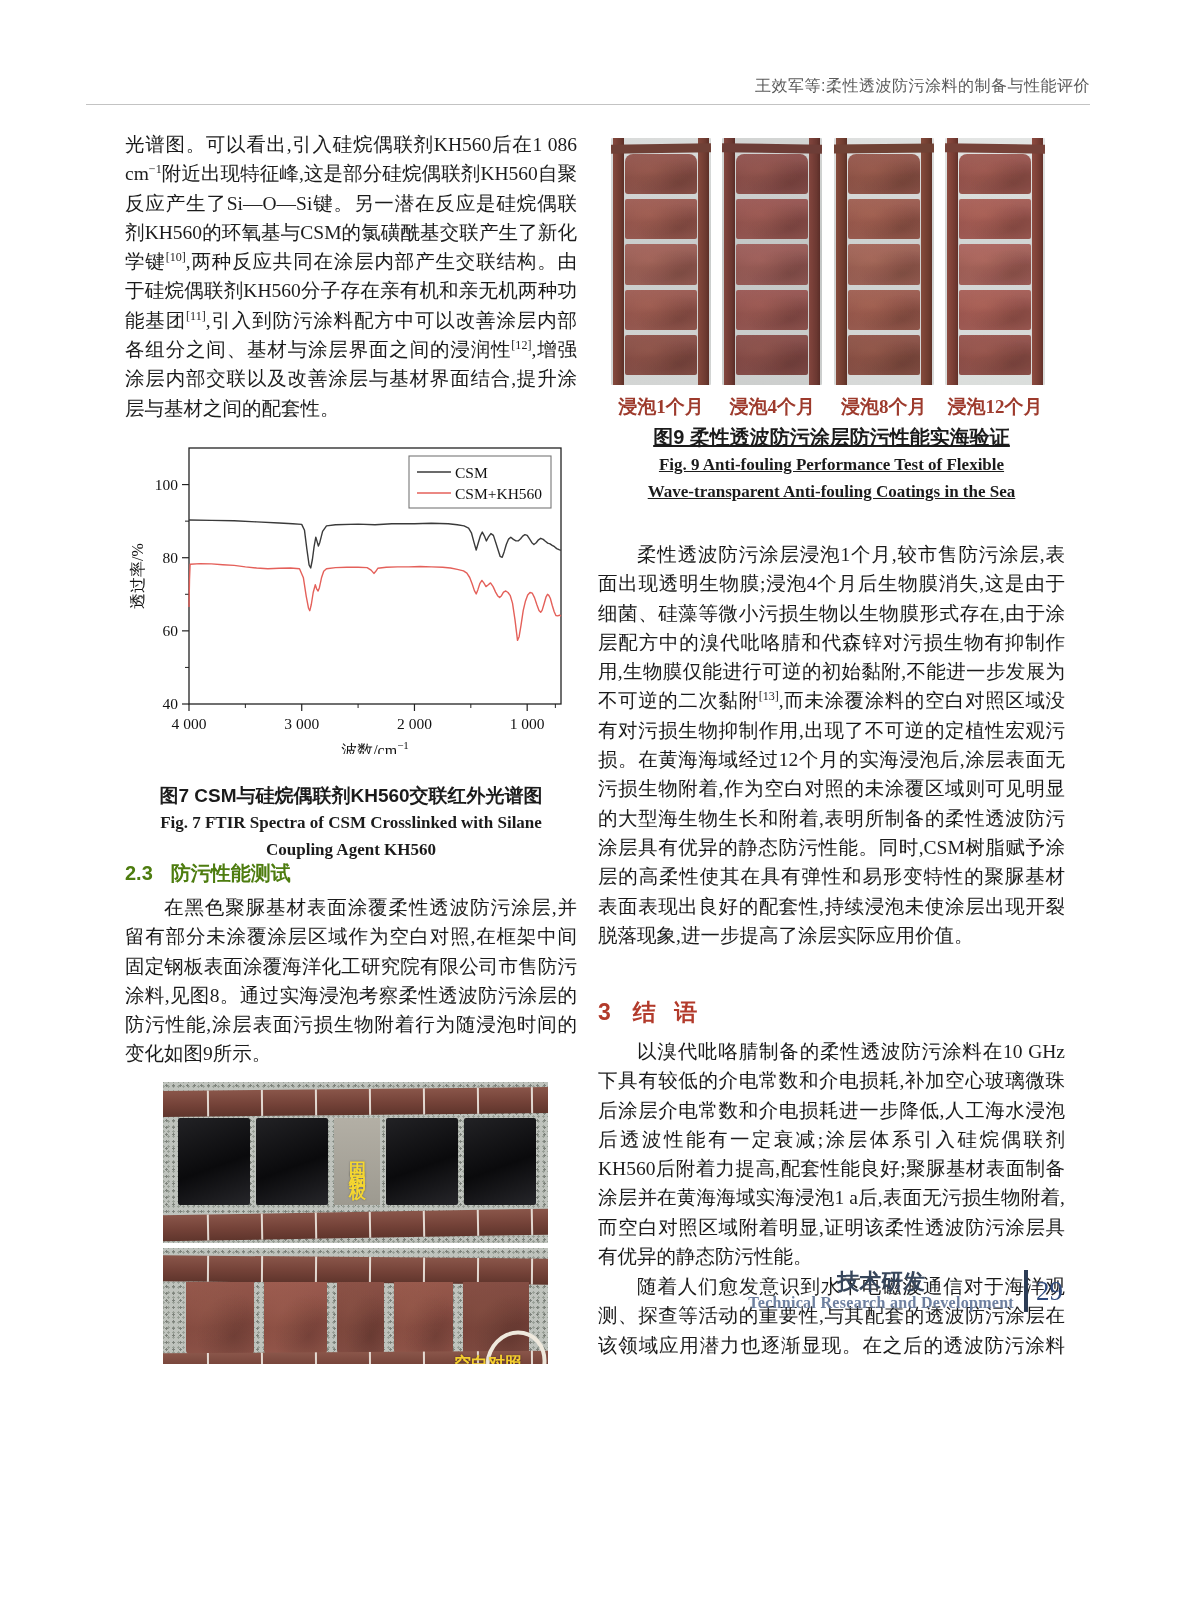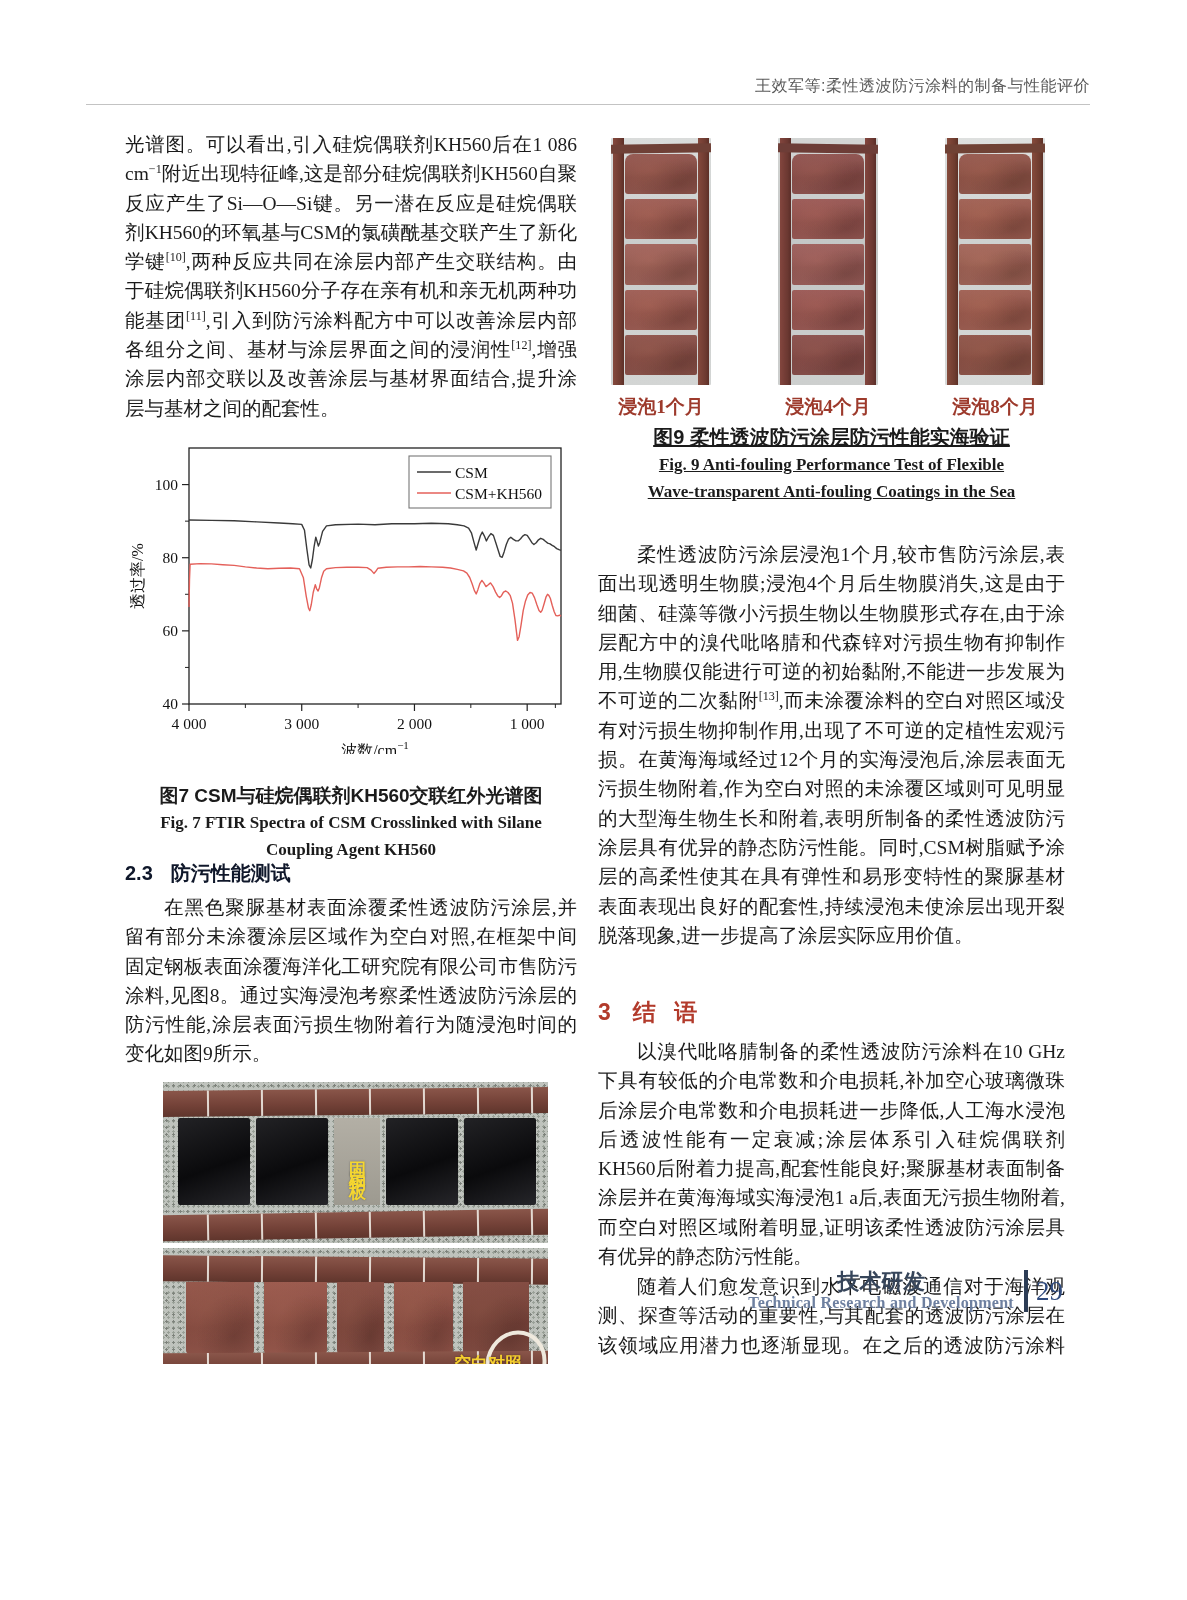--- a/index.html
+++ b/index.html
@@ -15,21 +15,21 @@
   .col-right{left:598px;width:467px;}
   .para{font-size:19.5px;line-height:29.3px;text-align:justify;text-justify:inter-character;}
   .para.indent{text-indent:2em;}
   sup{font-size:.62em;line-height:0;}
   
   #chart-wrap{top:432px;height:322px;}
   
   .cap-cn{font-weight:700;font-size:19px;text-align:center;}
   .cap-en{font-weight:700;font-size:17px;text-align:center;line-height:27px;}
   
-  .h-sub{color:#0f172a;font-weight:700;font-size:20px;}
+  .h-sub{color:#4d7c0f;font-weight:700;font-size:20px;}
   .h-sub .h-num{margin-right:18px;}
   .h-main{color:#b23a2b;font-weight:700;font-size:23px;letter-spacing:6px;}
   .h-main .h-num{margin-right:22px;letter-spacing:0;}
   
   .speckle{background-color:#bfc3bd;
     background-image:radial-gradient(#7e837c 1.2px,transparent 1.3px),radial-gradient(#99a097 1px,transparent 1.1px);
     background-size:7px 7px,5px 5px;background-position:0 0,3px 2px;}
   
   #fig8{left:163px;top:1082px;width:385px;}
   .fig8-photo{position:relative;width:385px;overflow:hidden;}
@@ -214,20 +214,35 @@
         <div class="sea-slats">
           <div class="sea-slat"></div>
             <div class="sea-slat"></div>
             <div class="sea-slat"></div>
             <div class="sea-slat"></div>
             <div class="sea-slat"></div>
         </div>
       </div>
       <div class="sea-label">浸泡8个月</div>
     </div>
+    <div class="sea-cell">
+      <div class="sea-photo">
+        <div class="sea-post left"></div>
+        <div class="sea-post right"></div>
+        <div class="sea-bar" style="top:6px;transform:rotate(0.8deg);"></div>
+        <div class="sea-slats">
+          <div class="sea-slat"></div>
+            <div class="sea-slat"></div>
+            <div class="sea-slat"></div>
+            <div class="sea-slat"></div>
+            <div class="sea-slat"></div>
+        </div>
+      </div>
+      <div class="sea-label">浸泡12个月</div>
+    </div>
   </div>
 
   <div class="abs col-right" style="top:424px;text-decoration:underline;">
     <div class="cap-cn sans" style="font-size:20px;">图9  柔性透波防污涂层防污性能实海验证</div>
     <div class="cap-en">Fig. 9  Anti-fouling Performance Test of Flexible</div>
     <div class="cap-en">Wave-transparent Anti-fouling Coatings in the Sea</div>
   </div>
 
   <div class="abs col-right para indent" style="top:540px;"><span>柔性透波防污涂层浸泡1个月,较市售防污涂层,表面出现透明生物膜;浸泡4个月后生物膜消失,这是由于细菌、硅藻等微小污损生物以生物膜形式存在,由于涂层配方中的溴代吡咯腈和代森锌对污损生物有抑制作用,生物膜仅能进行可逆的初始黏附,不能进一步发展为不可逆的二次黏附</span><sup>[13]</sup><span>,而未涂覆涂料的空白对照区域没有对污损生物抑制作用,出现了不可逆的定植性宏观污损。在黄海海域经过12个月的实海浸泡后,涂层表面无污损生物附着,作为空白对照的未涂覆区域则可见明显的大型海生物生长和附着,表明所制备的柔性透波防污涂层具有优异的静态防污性能。同时,CSM树脂赋予涂层的高柔性使其在具有弹性和易形变特性的聚脲基材表面表现出良好的配套性,持续浸泡未使涂层出现开裂脱落现象,进一步提高了涂层实际应用价值。</span></div>
 

